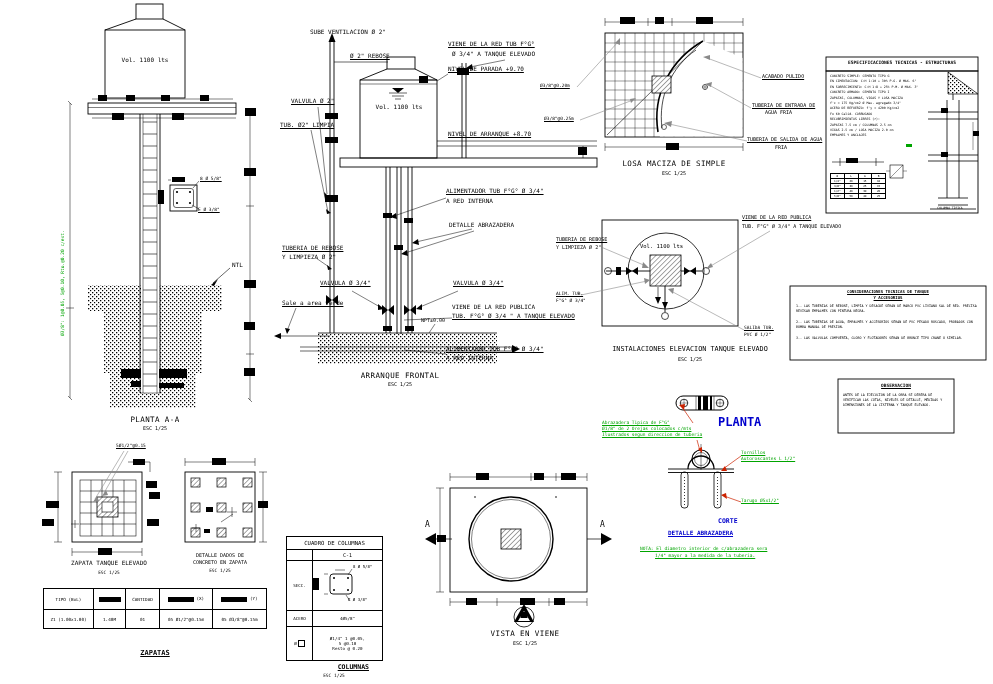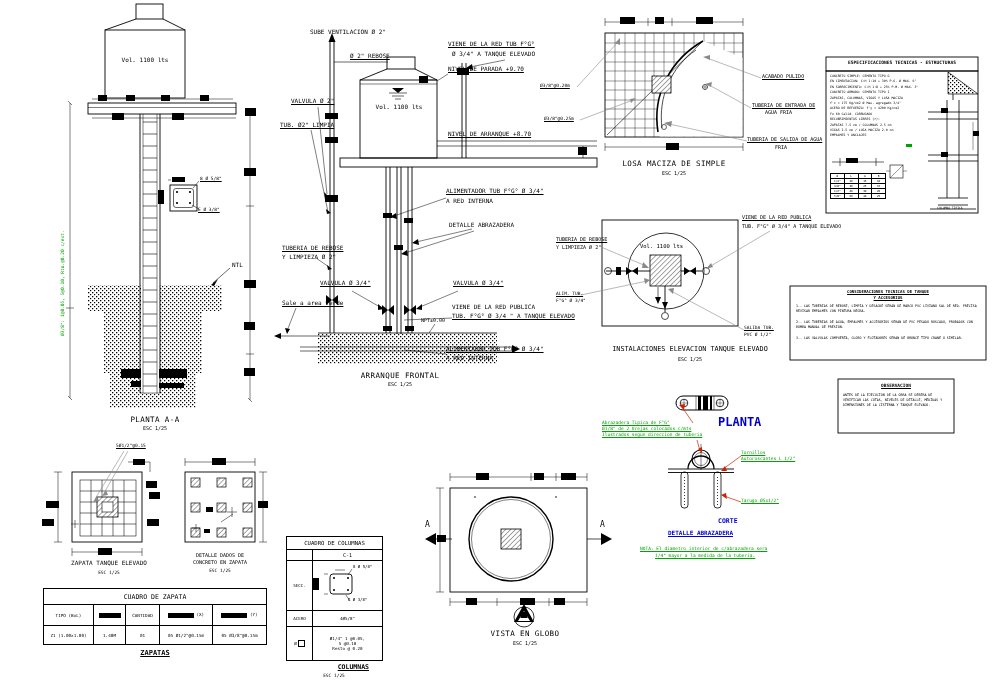--- a/index.html
+++ b/index.html
@@ -473,42 +473,39 @@
 <div class="lbl s45 g u" style="left:741px;top:450px;">Tornillos</div>
 <div class="lbl s45 g u" style="left:741px;top:456px;">Autoroscantes L 1/2"</div>
 <div class="lbl s45 g u" style="left:741px;top:498px;">Tarugo Ø5x1/2"</div>
 <div class="lbl b" style="left:690px;top:518px;font-size:6.5px;padding-left:28px;">CORTE</div>
 <div class="lbl b u" style="left:668px;top:530px;">DETALLE ABRAZADERA</div>
 <div class="lbl s45 g u" style="left:640px;top:546px;">NOTA: El diametro interior de c/abrazadera sera</div>
 <div class="lbl s45 g u" style="left:655px;top:553px;">1/4" mayor a la medida de la tuberia.</div>
 
 <div class="lbl" style="left:425px;top:521px;font-size:8px;">A</div>
 <div class="lbl" style="left:600px;top:521px;font-size:8px;">A</div>
-<div class="lbl t c" style="left:465px;top:630px;width:120px;">VISTA EN GLOBO</div>
+<div class="lbl t c" style="left:465px;top:630px;width:120px;">VISTA EN VIENE</div>
 <div class="lbl s c" style="left:465px;top:641px;width:120px;">ESC 1/25</div>
 
 <div class="lbl s45 u" style="left:116px;top:443px;">5Ø1/2"@0.15</div>
 <div class="lbl c" style="left:60px;top:560px;width:98px;">ZAPATA TANQUE ELEVADO</div>
 <div class="lbl s45 c" style="left:60px;top:570px;width:98px;">ESC 1/25</div>
 <div class="lbl s c" style="left:184px;top:553px;width:72px;">DETALLE DADOS DE</div>
 <div class="lbl s c" style="left:184px;top:560px;width:72px;">CONCRETO EN ZAPATA</div>
 <div class="lbl s45 c" style="left:184px;top:568px;width:72px;">ESC 1/25</div>
 
 <table class="tz" style="left:43px;top:588px;width:223px;">
   <colgroup>
         <col style="width:50px">
         <col style="width:32px">
         <col style="width:34px">
         <col style="width:53px">
         <col style="width:54px">
       </colgroup>
   <tbody>
-        <tr>
-          <th colspan="5" class="ttl" style="height:15px;">CUADRO DE ZAPATA</th>
-        </tr>
   <tr style="height:21px;">
     <th>TIPO (BxL)</th>
     <th><span class="bar" style="width:22px;"></span></th>
     <th>CANTIDAD</th>
     <th><span class="bar" style="width:26px;"></span> <span>(X)</span></th>
     <th><span class="bar" style="width:26px;"></span> <span>(Y)</span></th>
   </tr>
   <tr style="height:19px;">
     <td>Z1 (1.00x1.00)</td>
     <td>1.40M</td>

